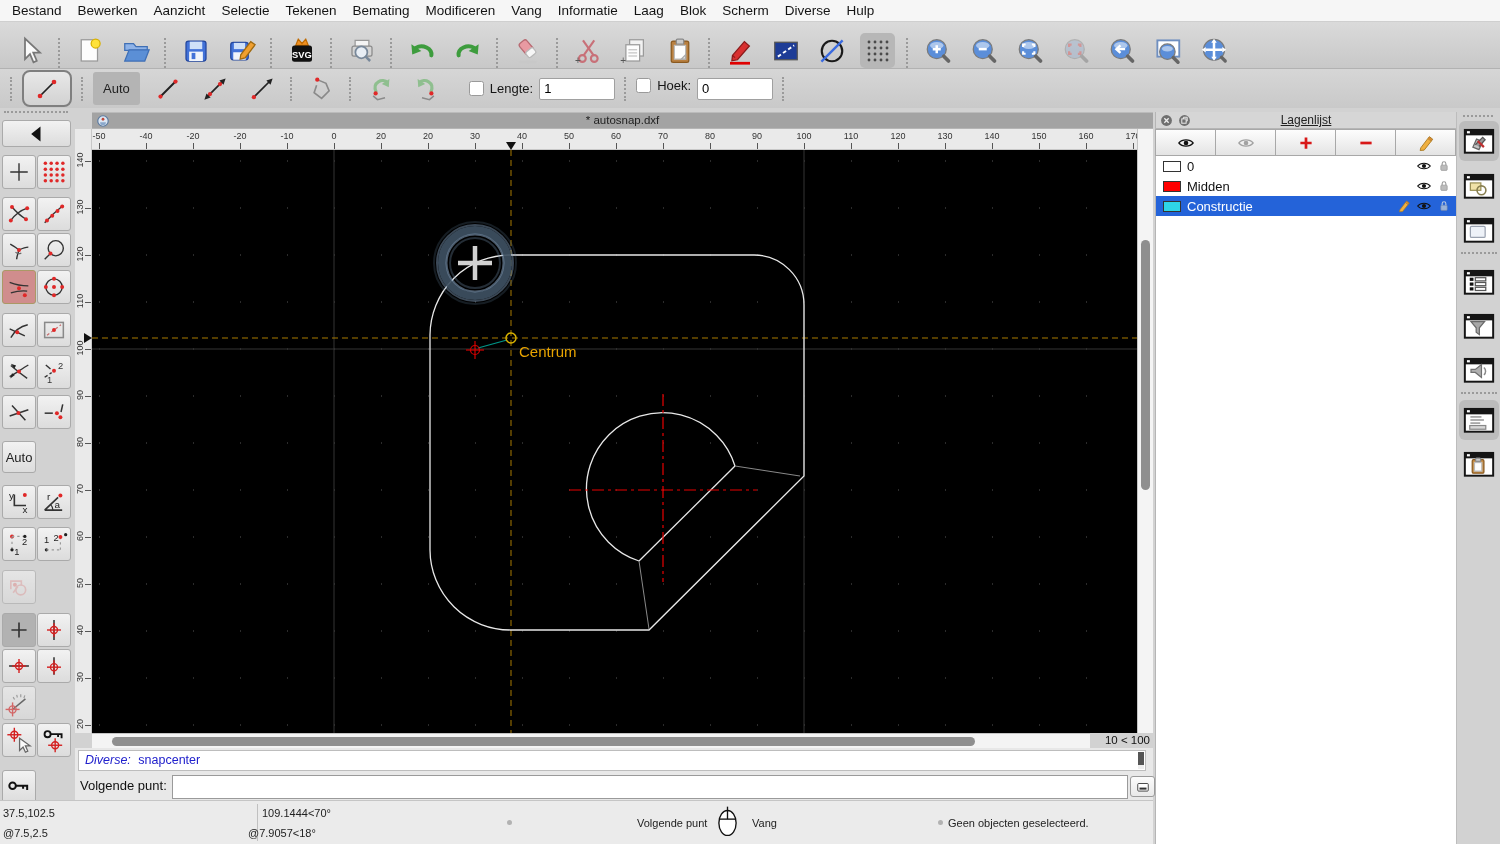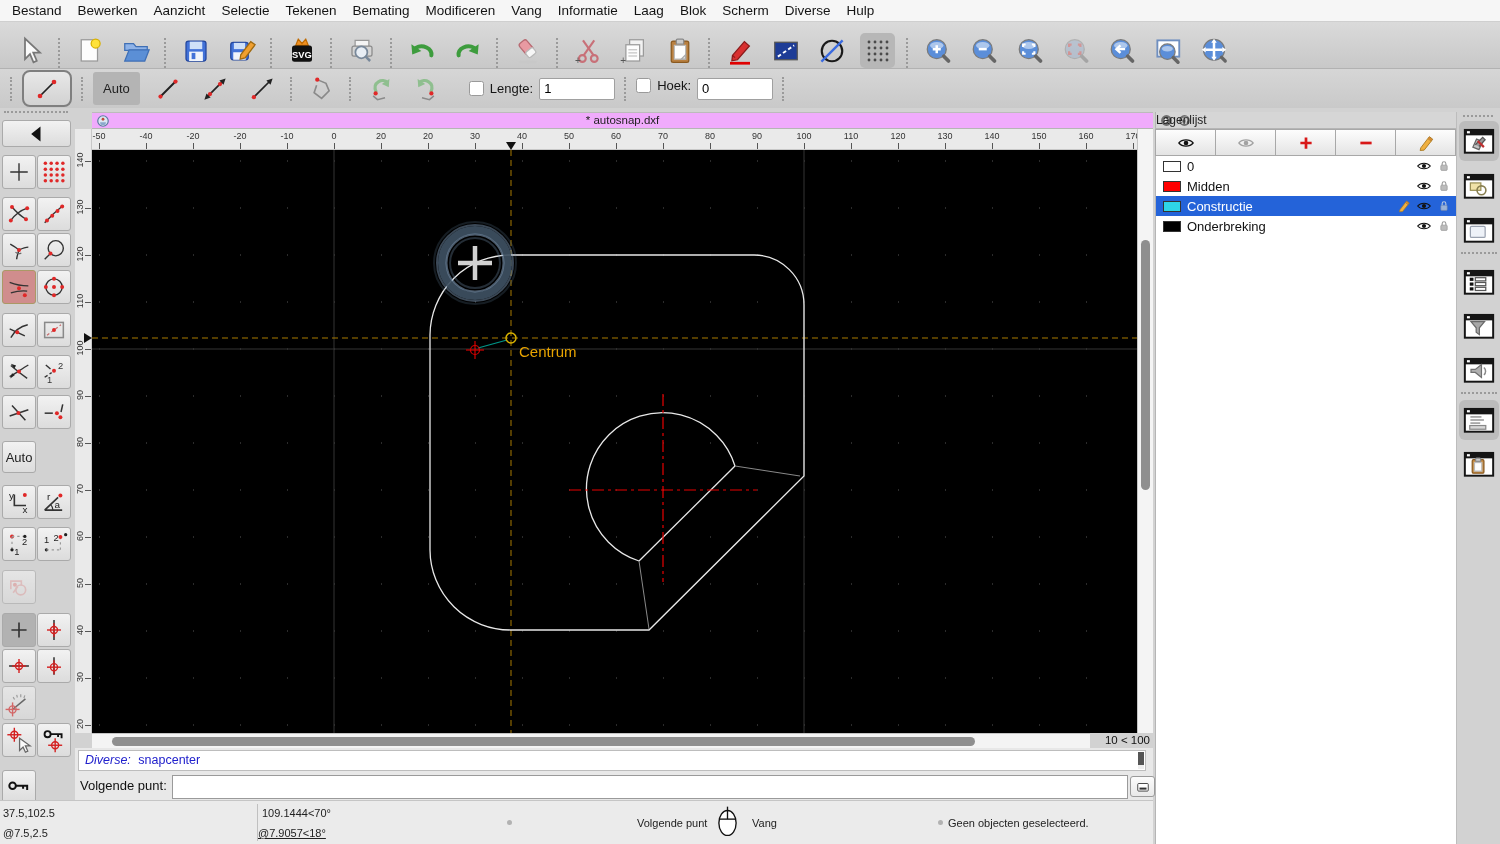--- a/index.html
+++ b/index.html
@@ -21,21 +21,21 @@
   .opt-check{width:13px;height:13px;background:#fff;border:1px solid #9a9a9a;border-radius:2.5px;display:inline-block;}
   .opt-input{width:66px;height:20px;border:1px solid #a0a0a0;border-radius:2px;background:#fff;font-family:"Liberation Sans",sans-serif;font-size:13px;padding:0 4px;}
   
   #left-toolbar{position:absolute;top:108px;left:0;width:75px;height:692px;background:#d2d2d2;overflow:hidden;}
   #left-handle{position:absolute;top:3px;left:4px;width:64px;border-top:2px dotted #9a9a9a;}
   .sbtn{position:absolute;width:34px;height:34px;background:linear-gradient(#f2f2f2,#dcdcdc);border:1px solid #aaa;border-radius:3px;box-sizing:border-box;display:flex;align-items:center;justify-content:center;}
   .sbtn.active-red{background:#d08d8d;border-color:#a96;}
   .sbtn.pressed{background:#b2b2b2;}
   .sbtn.autotext{font-size:13px;color:#222;}
   
-  #doc-titlebar{position:absolute;top:112px;left:92px;width:1061px;height:17px;background:#f0abfc;border-top:1px solid #bbb;border-bottom:1px solid #b5b5b5;box-sizing:border-box;}
+  #doc-titlebar{position:absolute;top:112px;left:92px;width:1061px;height:17px;background:#a3a3a3;border-top:1px solid #bbb;border-bottom:1px solid #b5b5b5;box-sizing:border-box;}
   #doc-title{position:absolute;top:1px;left:0;width:100%;text-align:center;font-size:11.5px;color:#222;}
   #doc-icon{position:absolute;top:1px;left:4px;}
   #hruler{position:absolute;top:129px;left:92px;width:1045px;height:21px;background:#eaeaea;border-bottom:1px solid #c8c8c8;box-sizing:border-box;overflow:hidden;}
   #vruler{position:absolute;top:129px;left:75px;width:17px;height:604px;background:#eaeaea;border-right:1px solid #c8c8c8;box-sizing:border-box;overflow:hidden;}
   .htick{position:absolute;bottom:0;width:1px;height:6px;background:#555;}
   .hlab{position:absolute;top:2px;width:26px;margin-left:-13px;text-align:center;font-size:9px;color:#333;}
   .vtick{position:absolute;right:0;height:1px;width:6px;background:#555;}
   .vlab{position:absolute;left:-5px;width:20px;text-align:center;font-size:9px;color:#333;transform:rotate(-90deg);}
   #hmarker{position:absolute;top:142px;left:506px;width:0;height:0;border-left:5px solid transparent;border-right:5px solid transparent;border-top:8px solid #111;}
   #vmarker{position:absolute;top:333px;left:84px;width:0;height:0;border-top:5px solid transparent;border-bottom:5px solid transparent;border-left:8px solid #111;}
@@ -56,21 +56,21 @@
   #cmd-input{position:absolute;left:97px;top:1px;width:950px;height:20px;border:1px solid #9a9a9a;background:#fff;font-family:"Liberation Sans",sans-serif;font-size:13px;}
   #kbd-btn{position:absolute;left:1055px;top:2px;width:23px;height:19px;background:linear-gradient(#fcfcfc,#e8e8e8);border:1px solid #9a9a9a;border-radius:3px;display:flex;align-items:center;justify-content:center;}
   
   #statusbar{position:absolute;top:800px;left:0;width:1153px;height:44px;background:#ebebeb;border-top:1px solid #c5c5c5;font-size:11px;color:#222;box-sizing:border-box;}
   .sb{position:absolute;white-space:nowrap;}
   .sb-div{position:absolute;top:3px;height:37px;width:1px;background:#c0c0c0;}
   .sb-dot{position:absolute;width:5px;height:5px;border-radius:50%;background:#b2b2b2;}
   
   #layer-panel{position:absolute;top:112px;left:1155px;width:301px;height:732px;background:#fff;border-left:1px solid #b5b5b5;box-sizing:border-box;}
   #layer-header{position:absolute;top:0;left:0;width:100%;height:17px;background:#d6d6d6;border-bottom:1px solid #b5b5b5;box-sizing:border-box;}
-  #layer-title{position:absolute;width:100%;text-align:left;font-size:12px;color:#222;top:1px;}
+  #layer-title{position:absolute;width:100%;text-align:center;font-size:12px;color:#222;top:1px;text-decoration:underline;}
   .hdr-ico{position:absolute;top:2px;}
   #layer-toolbar{position:absolute;top:17px;left:0;width:100%;height:27px;display:flex;}
   .lay-tbtn{flex:1;border:1px solid #a8a8a8;margin-left:-1px;background:linear-gradient(#fdfdfd,#e4e4e4);display:flex;align-items:center;justify-content:center;}
   #layer-list{position:absolute;top:44px;left:0;width:100%;bottom:0;background:#fff;}
   .layer-row{position:relative;height:20px;display:flex;align-items:center;font-size:13px;color:#111;}
   .layer-row.selected{background:#2463d9;color:#fff;}
   .swatch{width:18px;height:11px;margin-left:7px;border:1px solid #333;box-sizing:border-box;flex:0 0 auto;}
   .layer-name{margin-left:6px;flex:1;}
   .row-ico{margin-right:5px;display:flex;align-items:center;}
   
@@ -800,21 +800,21 @@
           </svg>
         </div>
     </div>
   </div>
 
   <div id="statusbar">
     <span class="sb" style="left:3px;top:6px;">37.5,102.5</span>
     <span class="sb" style="left:3px;top:26px;">@7.5,2.5</span>
     <div class="sb-div" style="left:257px;"></div>
     <span class="sb" style="left:262px;top:6px;">109.1444&lt;70°</span>
-    <span class="sb" style="left:258px;top:26px;text-decoration:underline;">@7.9057&lt;18°</span>
+    <span class="sb" style="left:248px;top:26px;">@7.9057&lt;18°</span>
     <div class="sb-dot" style="left:507px;top:19px;"></div>
     <span class="sb" style="left:637px;top:16px;">Volgende punt</span>
     <span class="sb" style="left:716px;top:4px;">
         <svg width="23" height="34" viewBox="0 0 24 34">
           <ellipse cx="12" cy="18" rx="9" ry="13" fill="#fff" stroke="#111" stroke-width="1.4"></ellipse>
           <line x1="12" y1="1" x2="12" y2="14" stroke="#111" stroke-width="1.4"></line>
           <line x1="3.5" y1="14" x2="20.5" y2="14" stroke="#111" stroke-width="1.4"></line>
         </svg>
       </span>
     <span class="sb" style="left:752px;top:16px;">Vang</span>
@@ -917,36 +917,20 @@
               <circle cx="12" cy="12" r="3.1" fill="#111"></circle>
             </svg>
           </span>
           <span class="row-ico">
             <svg viewBox="0 0 24 24" width="14" height="14">
               <rect x="6.5" y="10.5" width="11" height="9" rx="1.5" fill="#9ab2d8" stroke="#6a82a8"></rect>
               <path d="M8.8,10.5 V8 a3.2,3.2 0 0 1 6.4,0 V10.5" fill="none" stroke="#b8c8e0" stroke-width="1.9"></path>
             </svg>
           </span>
         </div>
-        <div class="layer-row">
-          <span class="swatch" style="background:#000000"></span>
-          <span class="layer-name">Onderbreking</span>
-          <span class="row-ico">
-            <svg viewBox="0 0 24 24" width="16" height="16">
-              <path d="M2.5,12 C7,6.5 17,6.5 21.5,12 C17,17.5 7,17.5 2.5,12 Z" fill="none" stroke="#111" stroke-width="1.7"></path>
-              <circle cx="12" cy="12" r="3.1" fill="#111"></circle>
-            </svg>
-          </span>
-          <span class="row-ico">
-            <svg viewBox="0 0 24 24" width="14" height="14">
-              <rect x="6.5" y="10.5" width="11" height="9" rx="1.5" fill="#bcbcbc" stroke="#8a8a8a"></rect>
-              <path d="M8.8,10.5 V8 a3.2,3.2 0 0 1 6.4,0 V10.5" fill="none" stroke="#9a9a9a" stroke-width="1.9"></path>
-            </svg>
-          </span>
-        </div>
       </div>
   </div>
 
   <div id="right-dock">
       <div id="dock-handle"></div>
       <div class="dbtn pressed" style="top: 9px;">
         <svg viewBox="0 0 26 24" width="32" height="30">
           <rect x="1.5" y="3" width="23" height="18.5" fill="#fff" stroke="#151515" stroke-width="1.6"></rect>
           <rect x="1.5" y="3" width="23" height="4.4" fill="#151515"></rect>
           <rect x="3.2" y="4" width="2.4" height="1.8" fill="#fff"></rect>

